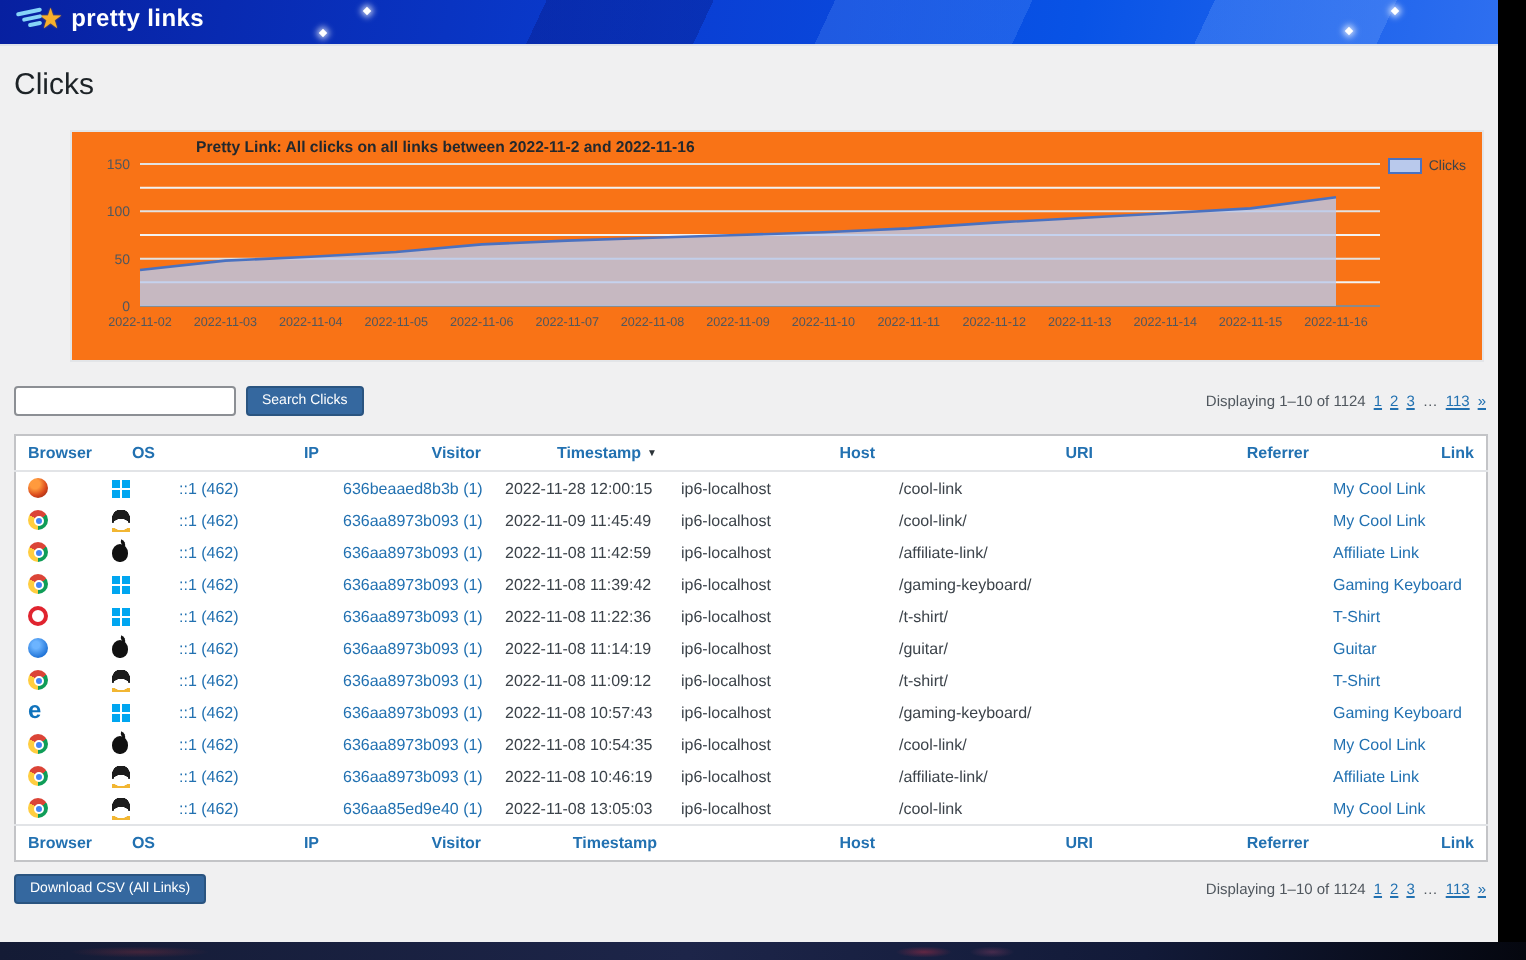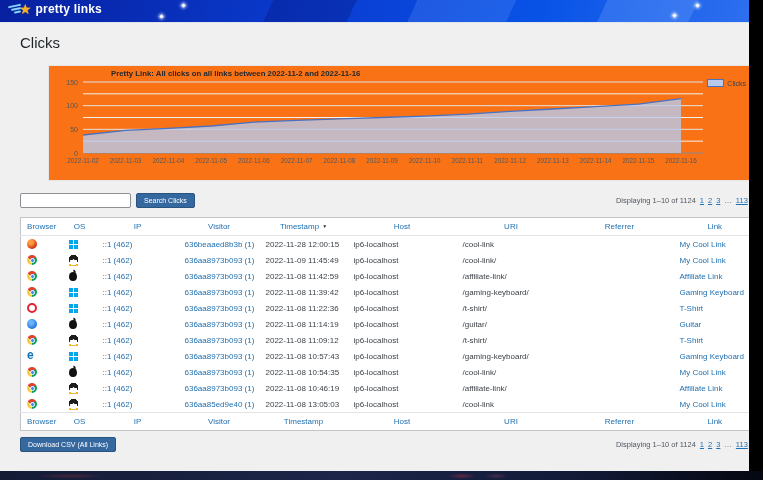--- a/index.html
+++ b/index.html
@@ -19,21 +19,21 @@
   .wings{position:relative;width:13px;height:12px;}
   .wings i{position:absolute;display:block;height:2px;border-radius:2px;background:#86d4f8;transform:rotate(-12deg);}
   .wings i:nth-child(1){left:0;top:2px;width:13px;}
   .wings i:nth-child(2){left:3px;top:5px;width:10px;}
   .wings i:nth-child(3){left:6px;top:8px;width:7px;}
   .logo-star{color:#f8b02c;font-size:14px;line-height:14px;margin-left:-6px;text-shadow:0 0 1px #c97f10;}
   .logo-text{color:#fff;font-size:12px;font-weight:600;letter-spacing:.2px;}
   .sparkle{position:absolute;width:3px;height:3px;background:#fff;transform:rotate(45deg);box-shadow:0 0 3px 1px rgba(255,255,255,.8);}
 
   
-  .content{padding:0 0 0 20px;}
+  .content{padding:0 0 0 7px;}
   .page-title{margin:11px 0 0 0;font-size:15px;font-weight:500;color:#1d2327;}
   .report-row{margin-top:7px;display:flex;align-items:center;gap:5px;}
   .lbl{font-size:8px;color:#3c434a;}
   .btn{display:inline-block;background:#35689f;border:1px solid #2a5480;color:#fff;font-size:7px;
        font-family:"Liberation Sans",sans-serif;padding:2px 7px;border-radius:2px;cursor:pointer;line-height:9px;}
 
   
   .chart-card{position:relative;margin:14px 4px 0 28px;width:705px;height:114px;background:#f97316;border:1px solid #e3e5e8;}
   .chart-title{position:absolute;left:62px;top:3px;font-size:7.8px;font-weight:700;color:#23282d;}
   .chart-legend{position:absolute;right:8px;top:13px;display:flex;align-items:center;gap:3px;}
@@ -45,21 +45,21 @@
   
   .toolbar{margin-top:12px;display:flex;align-items:center;width:736px;}
   .search-input{width:103px;height:13px;border:1px solid #8c8f94;border-radius:2px;background:#fff;font-size:8px;padding:0 3px;}
   .toolbar .btn{margin-left:5px;}
   .paging{margin-left:auto;font-size:7.5px;color:#50575e;white-space:nowrap;}
   .paging .pg-links a{color:#2271b1;text-decoration:underline;margin-left:4px;}
   .paging .pg-gap{margin-left:4px;color:#50575e;}
 
   
   .clicks-table{margin-top:9px;width:736px;border-collapse:collapse;background:#fff;border:1px solid #c3c4c7;table-layout:fixed;}
-  .clicks-table th{font-size:8px;font-weight:400;text-align:center;padding:4px 6px;}
+  .clicks-table th{font-size:8px;font-weight:700;text-align:right;padding:4px 6px;}
   .clicks-table th a{color:#2271b1;text-decoration:none;cursor:pointer;}
   .clicks-table thead th{border-bottom:1px solid #e2e4e7;}
   .clicks-table tfoot th{border-top:1px solid #e2e4e7;}
   .clicks-table td{font-size:8px;color:#3c434a;padding:2px 6px;height:12px;white-space:nowrap;overflow:hidden;}
   .clicks-table td a{color:#2271b1;text-decoration:none;cursor:pointer;}
   .sort-arrow{font-size:5px;color:#2c3338;margin-left:3px;vertical-align:1px;}
 
   
   .bicon,.oicon{display:inline-block;width:10px;height:10px;vertical-align:middle;}
   .bi-firefox{border-radius:50%;background:radial-gradient(circle at 35% 30%,#ff9a3d 0 25%,#d9481c 60%,#7d1f10 100%);}

